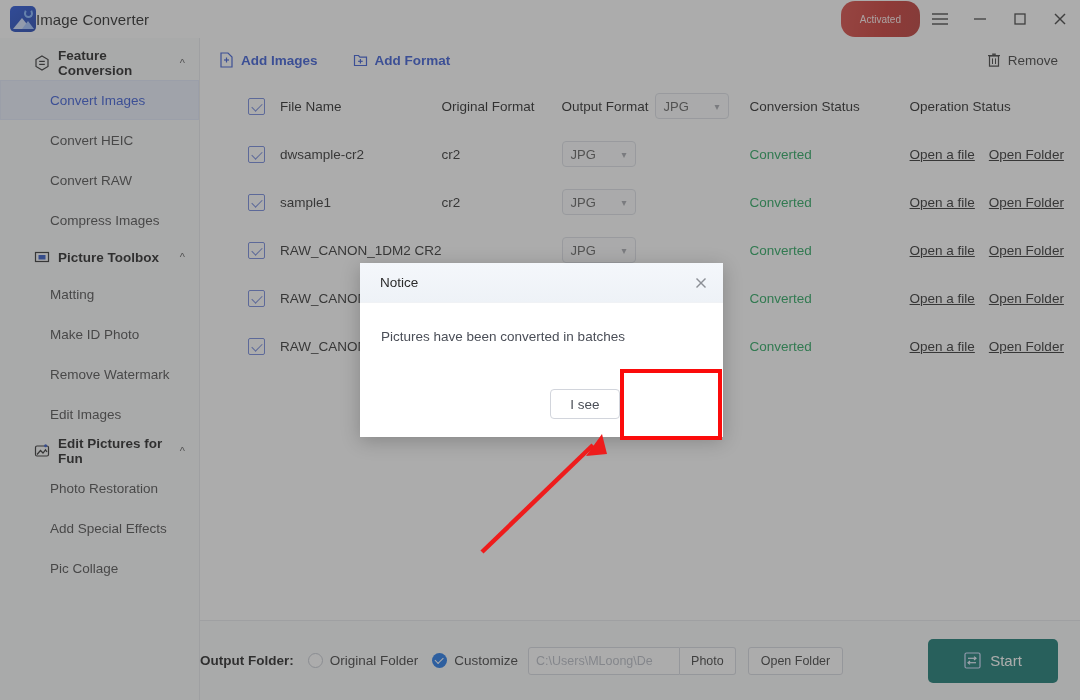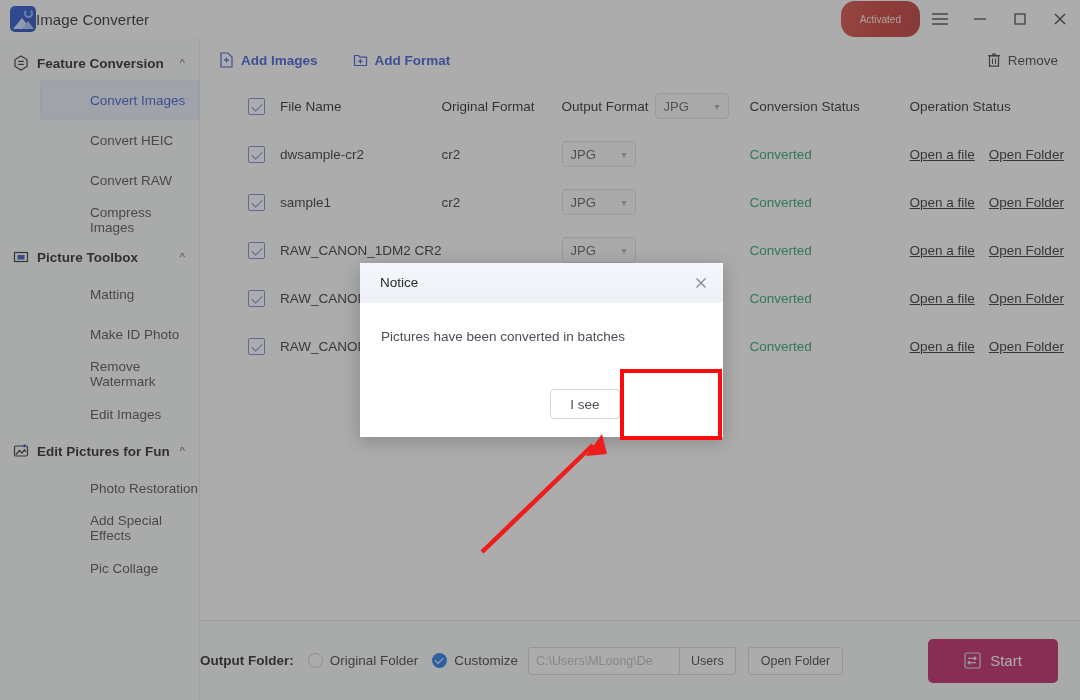--- a/index.html
+++ b/index.html
@@ -63,31 +63,31 @@
   .winbtn svg { display: block; }
 
   
   .sidebar {
     position: absolute; left: 0; top: 38px; width: 200px; height: 662px;
     background: #fafbfc; border-right: 1px solid #e7e9ed;
     padding-top: 8px;
   }
   .group-head {
     height: 34px; display: flex; align-items: center;
-    padding-left: 13px; cursor: pointer;
+    padding-left: 34px; cursor: pointer;
   }
   .group-head .gtxt {
     font-size: 13.5px; color: #1c1c1c; font-weight: bold; margin-left: 8px;
   }
   .group-head .chev { margin-left: auto; margin-right: 14px; color: #5a5a5a; font-size: 11px; }
   .gicon { width: 16px; height: 16px; color: #2b2b2b; flex: 0 0 auto; }
   .gicon svg { display: block; }
   .nav-item {
     height: 40px; display: flex; align-items: center;
-    padding-left: 50px; font-size: 13.5px; color: #4a4a4a; cursor: pointer; margin-left: 40px;
+    padding-left: 50px; font-size: 13.5px; color: #4a4a4a; cursor: pointer;
   }
   .nav-item.active {
     background: #e9eefb; color: #3457d5;
     box-shadow: inset 0 0 0 1px #e0e7f9;
   }
 
   
   .main {
     position: absolute; left: 200px; top: 38px; width: 880px; height: 662px;
     background: #ffffff;
@@ -184,21 +184,21 @@
   }
   .btn-openfolder {
     margin-left: 12px; height: 28px; padding: 0 12px;
     border: 1px solid #d6d9e0; border-radius: 3px; background: #fff;
     font-size: 12.5px; color: #3a3a3a; cursor: pointer;
     display: flex; align-items: center;
   }
   .btn-start {
     margin-left: auto; margin-right: 22px;
     width: 130px; height: 44px; border-radius: 5px; border: none;
-    background: #be185d; color: #fff; font-size: 15px;
+    background: #0f766e; color: #fff; font-size: 15px;
     display: flex; align-items: center; justify-content: center; gap: 9px;
     cursor: pointer;
   }
   .btn-start .sic { width: 17px; height: 17px; }
 
   
   .dim {
     position: absolute; left: 0; top: 0; width: 1080px; height: 700px;
     background: rgba(70,70,70,0.45);
     z-index: 40;
@@ -503,21 +503,21 @@
     </table>
   </div>
 
   <div class="bottombar">
     <span class="of-label">Output Folder:</span>
     <span class="radio"></span>
     <span class="radio-lbl">Original Folder</span>
     <span class="radio on"></span>
     <span class="radio-lbl">Customize</span>
     <span class="path-box">C:\Users\MLoong\De</span>
-    <button class="btn-change">Users</button>
+    <button class="btn-change">Photo</button>
     <button class="btn-openfolder">Open Folder</button>
     <button class="btn-start">
       <span class="sic">
         <svg width="17" height="17" viewBox="0 0 17 17">
             <rect x="1" y="1" width="15" height="15" rx="1.5" fill="none" stroke="#cfdcff" stroke-width="1.2"></rect>
             <line x1="4" y1="6.3" x2="12" y2="6.3" stroke="#e9f0ff" stroke-width="1.2"></line>
             <polyline points="10,4.6 12,6.3 10,8" fill="none" stroke="#e9f0ff" stroke-width="1.2"></polyline>
             <line x1="4" y1="10.7" x2="12" y2="10.7" stroke="#e9f0ff" stroke-width="1.2"></line>
             <polyline points="6,9 4,10.7 6,12.4" fill="none" stroke="#e9f0ff" stroke-width="1.2"></polyline>
           </svg>

